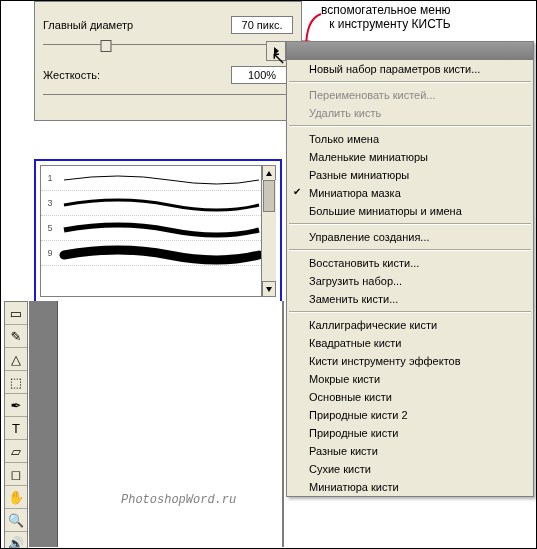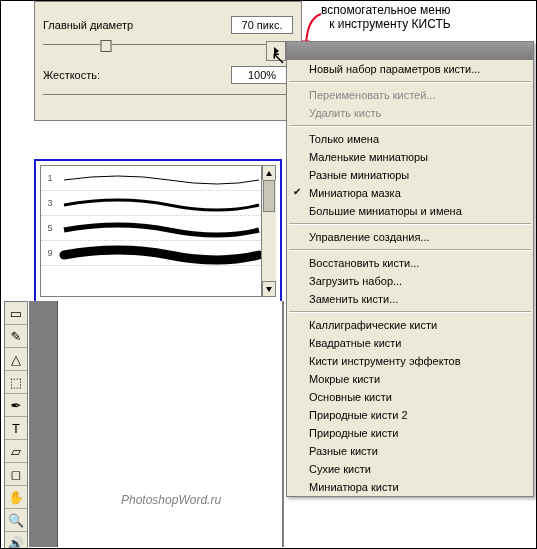--- a/index.html
+++ b/index.html
@@ -44,21 +44,21 @@
   .note-red{position:absolute;color:#000000;font-size:12px;line-height:14px}
   .note-blue{position:absolute;color:#1619d6;font-size:12px}
   .arrow-red{position:absolute;stroke:#e4002b;fill:#e4002b}
   .arrow-blue{position:absolute;stroke:#1619d6;fill:#1619d6}
   
   .toolbox{position:absolute;left:3px;top:300px;width:22px;background:#ece9d8;border:1px solid #808080}
   .tool{height:22px;border-bottom:1px solid #aca899;display:flex;align-items:center;justify-content:center;font-size:13px}
   
   .docbg{position:absolute;left:28px;top:300px;width:255px;height:246px;background:#7d7d7d}
   .doc{position:absolute;left:56px;top:300px;width:224px;height:246px;background:#fff;border-left:1px solid #555}
-  .watermark{position:absolute;left:120px;top:492px;color:#808080;font-size:12px;font-family:Liberation Sans, sans-serif;font-style:italic}
+  .watermark{position:absolute;left:120px;top:492px;color:#808080;font-size:12px;font-family:Liberation Mono, monospace;font-style:italic}
 </style>
 </head>
 <body>
 
 <div class="stage">
 
   <div class="brush-panel">
 
     <div class="row" style="margin-top:8px">
       <span class="label">Главный диаметр</span>

